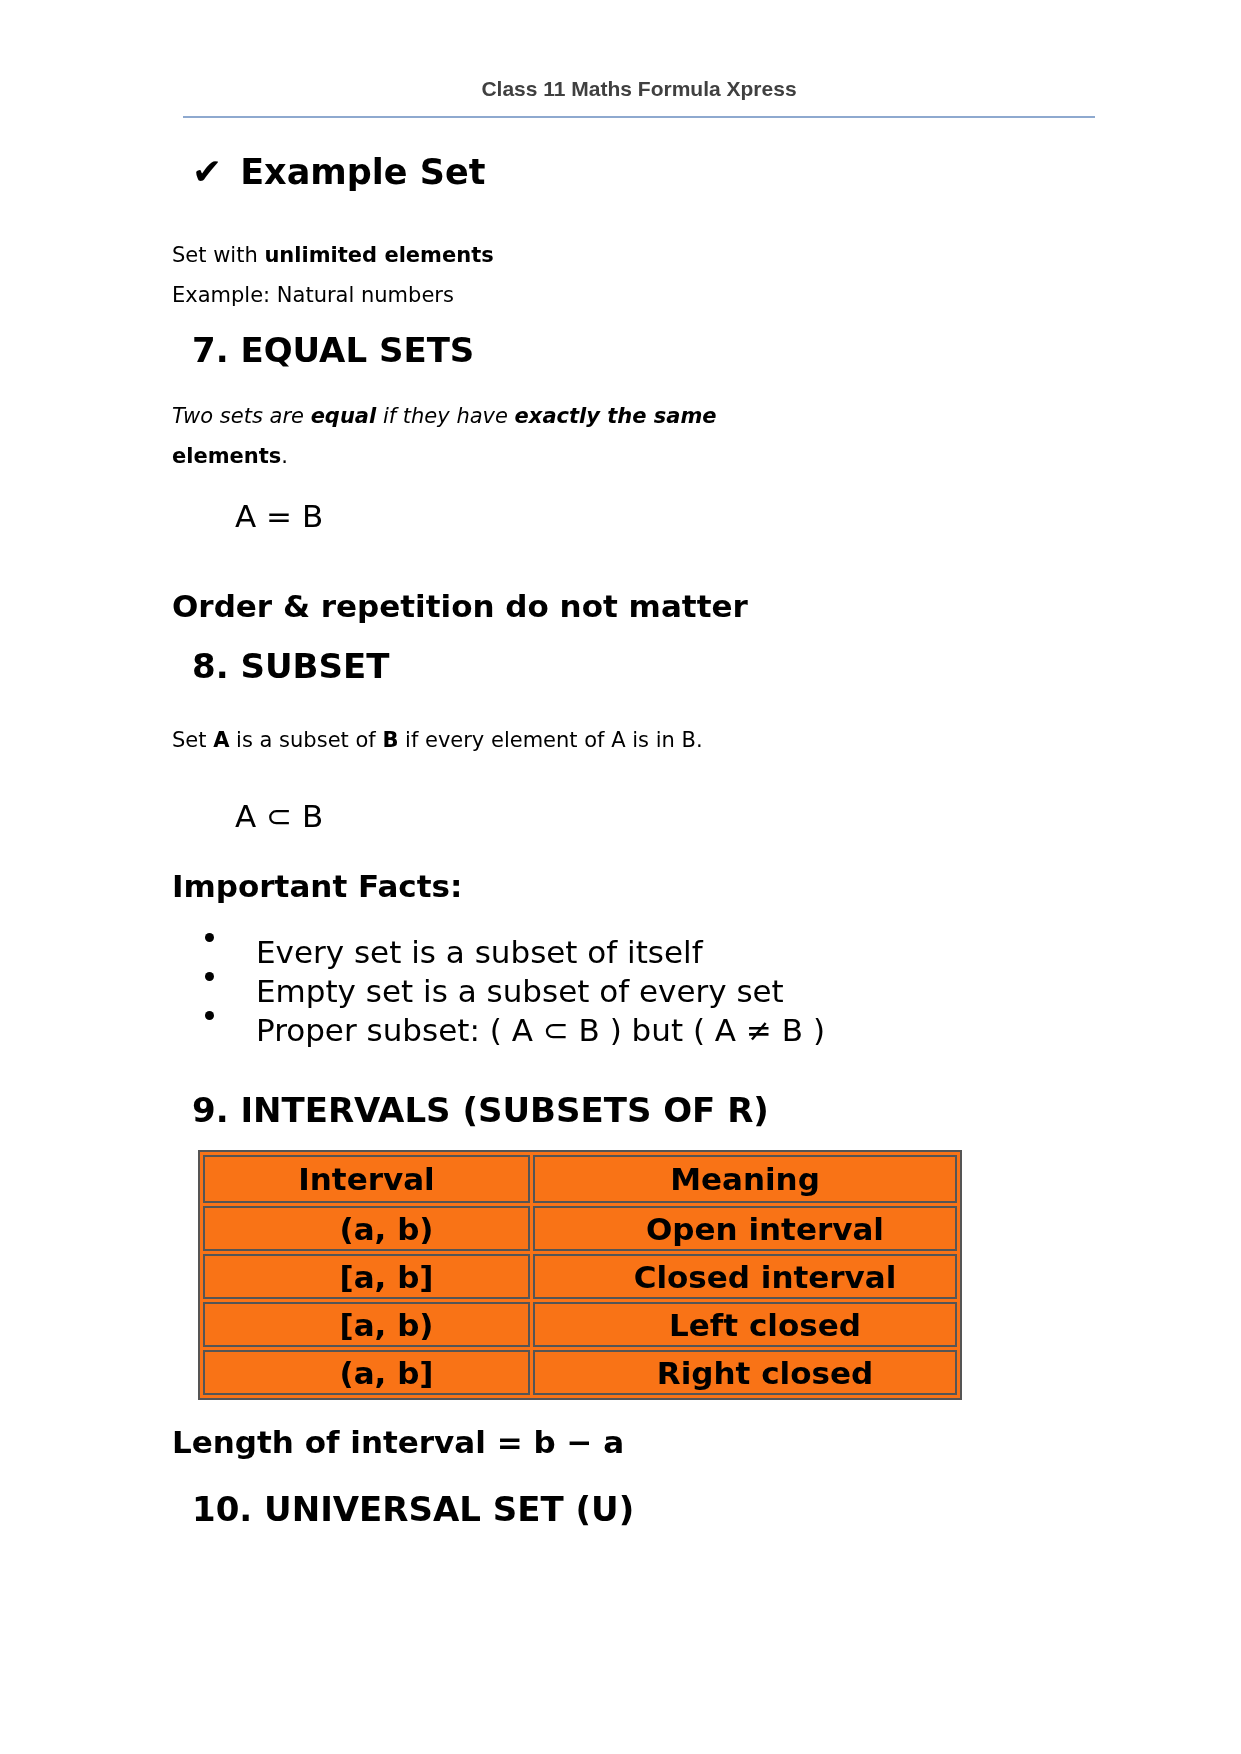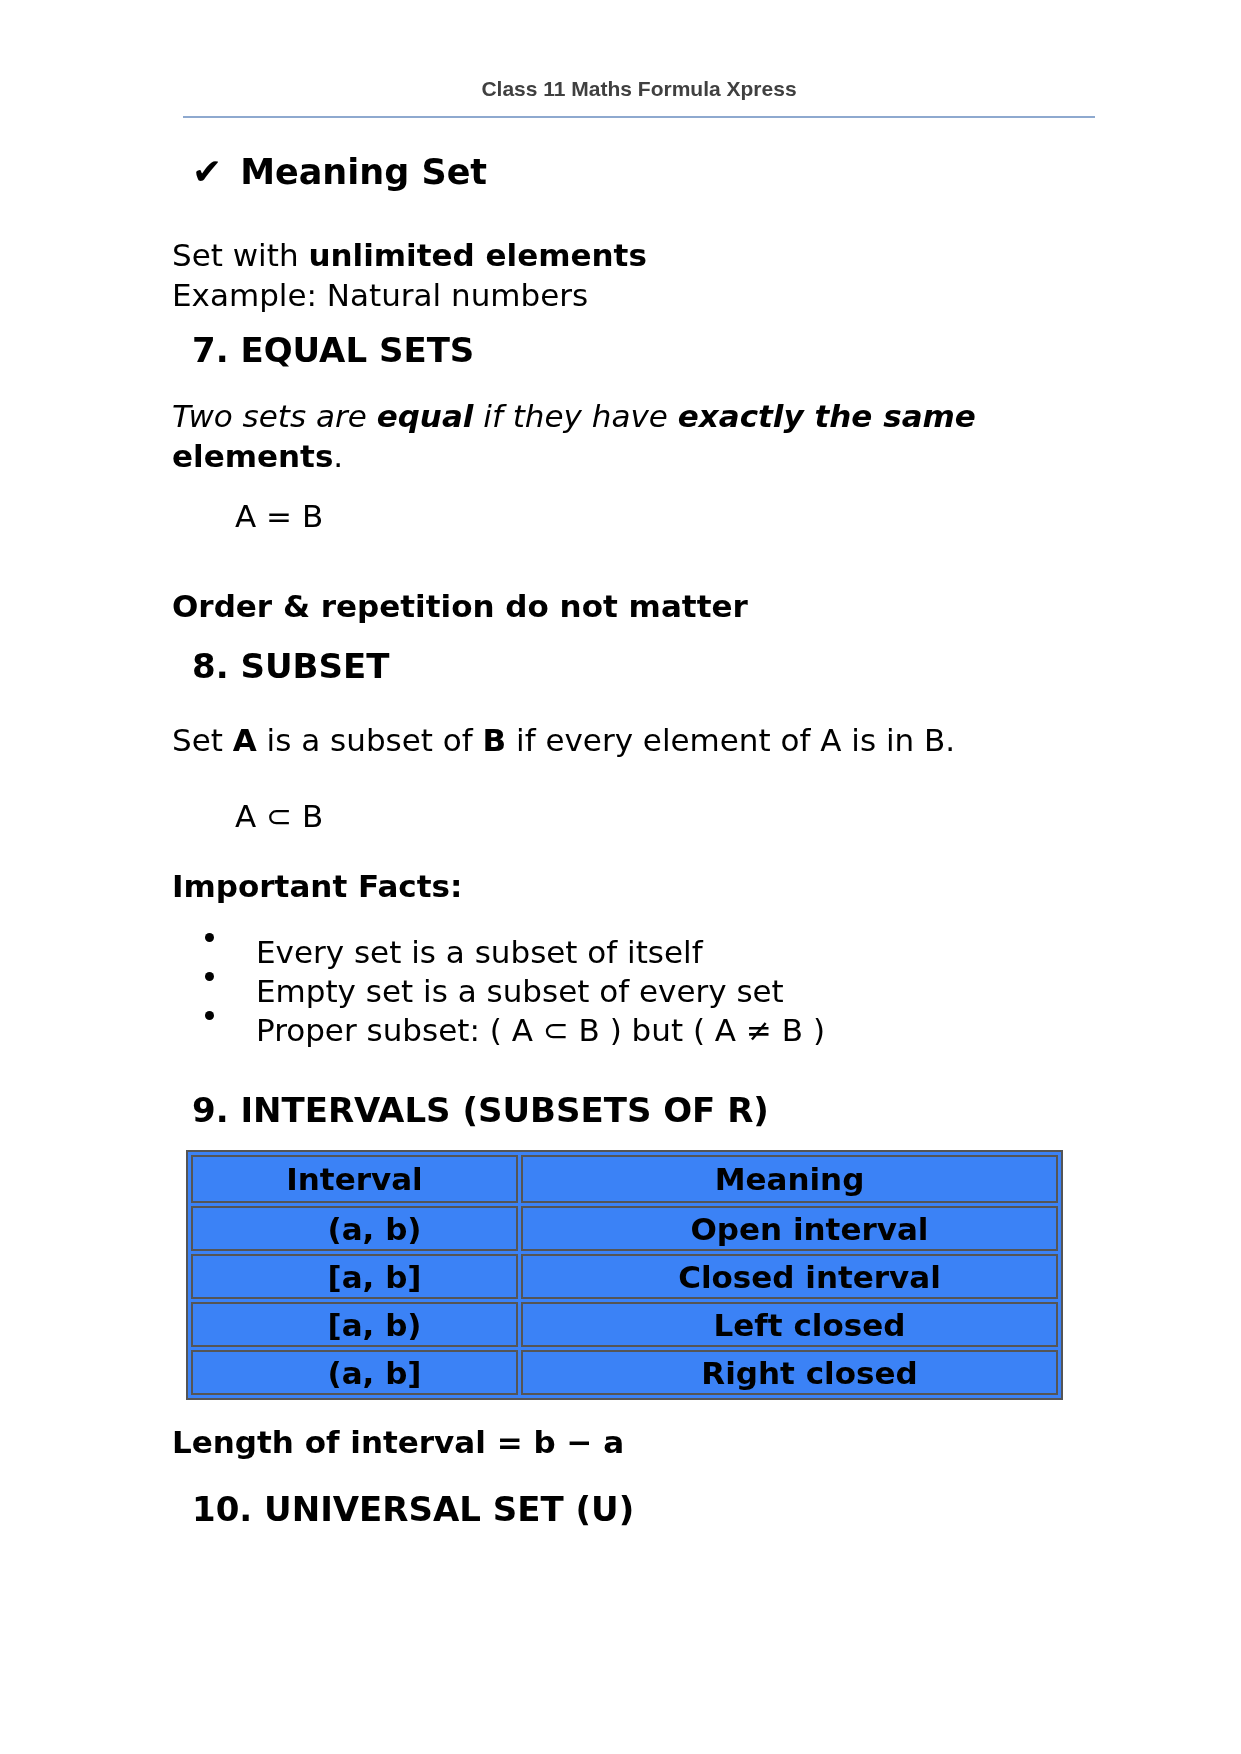--- a/index.html
+++ b/index.html
@@ -53,21 +53,21 @@
     font-weight: 700;
   }
   .sec-heading {
     font-size: 34px;
     font-weight: 700;
     line-height: 44px;
     margin-left: 20px;
   }
 
   
-  .body-line { font-size: 31px; line-height: 40px; font-weight: 400; }
+  .body-line { font-size: 21px; line-height: 40px; font-weight: 400; }
   .b { font-weight: 700; }
   .formula { font-size: 31px; line-height: 40px; margin-left: 63px; }
   .note-bold { font-size: 31px; line-height: 40px; font-weight: 700; }
 
   
   .m-p1     { margin-top: 41px; }
   .m-h7     { margin-top: 13px; }
   .m-p2     { margin-top: 24px; font-style: italic; }
   .m-f1     { margin-top: 20px; }
   .m-note   { margin-top: 50px; }
@@ -93,26 +93,26 @@
     width: 9px;
     height: 9px;
     border-radius: 50%;
     background: #000;
     margin-left: 33px;
   }
   .bullet-text { margin-left: 42px; }
 
   
   .interval-table {
-    margin-left: 14px;
-    width: 877px;
+    margin-left: 26px;
+    width: 764px;
     border-collapse: separate;
     border-spacing: 3px;
     border: 2px solid #555555;
-    background: #3b82f6;
+    background: #f97316;
     table-layout: fixed;
   }
   .interval-table th, .interval-table td {
     border: 2px solid #555555;
     text-align: center;
     vertical-align: middle;
     font-size: 31px;
   }
   .interval-table th { height: 48px; font-weight: 700; }
   .interval-table td { height: 45px; font-weight: 700; padding-left: 40px; }
@@ -122,21 +122,21 @@
 
 <div class="page">
 
   <div class="doc-header">
     <div class="title">Class 11 Maths Formula Xpress</div>
   </div>
   <div class="header-rule"></div>
 
   <div class="h-check">
     <span class="check">✔</span>
-    <span>Meaning Set</span>
+    <span>Example Set</span>
   </div>
 
   <div class="body-line m-p1"><span>Set with </span><span class="b">unlimited elements</span></div>
   <div class="body-line">Example: Natural numbers</div>
 
   <div class="sec-heading m-h7">7. EQUAL SETS</div>
 
   <div class="body-line m-p2"><span>Two sets are </span><span class="b">equal</span><span> if they have </span><span class="b">exactly the same</span></div>
   <div class="body-line"><span class="b">elements</span><span>.</span></div>
 

